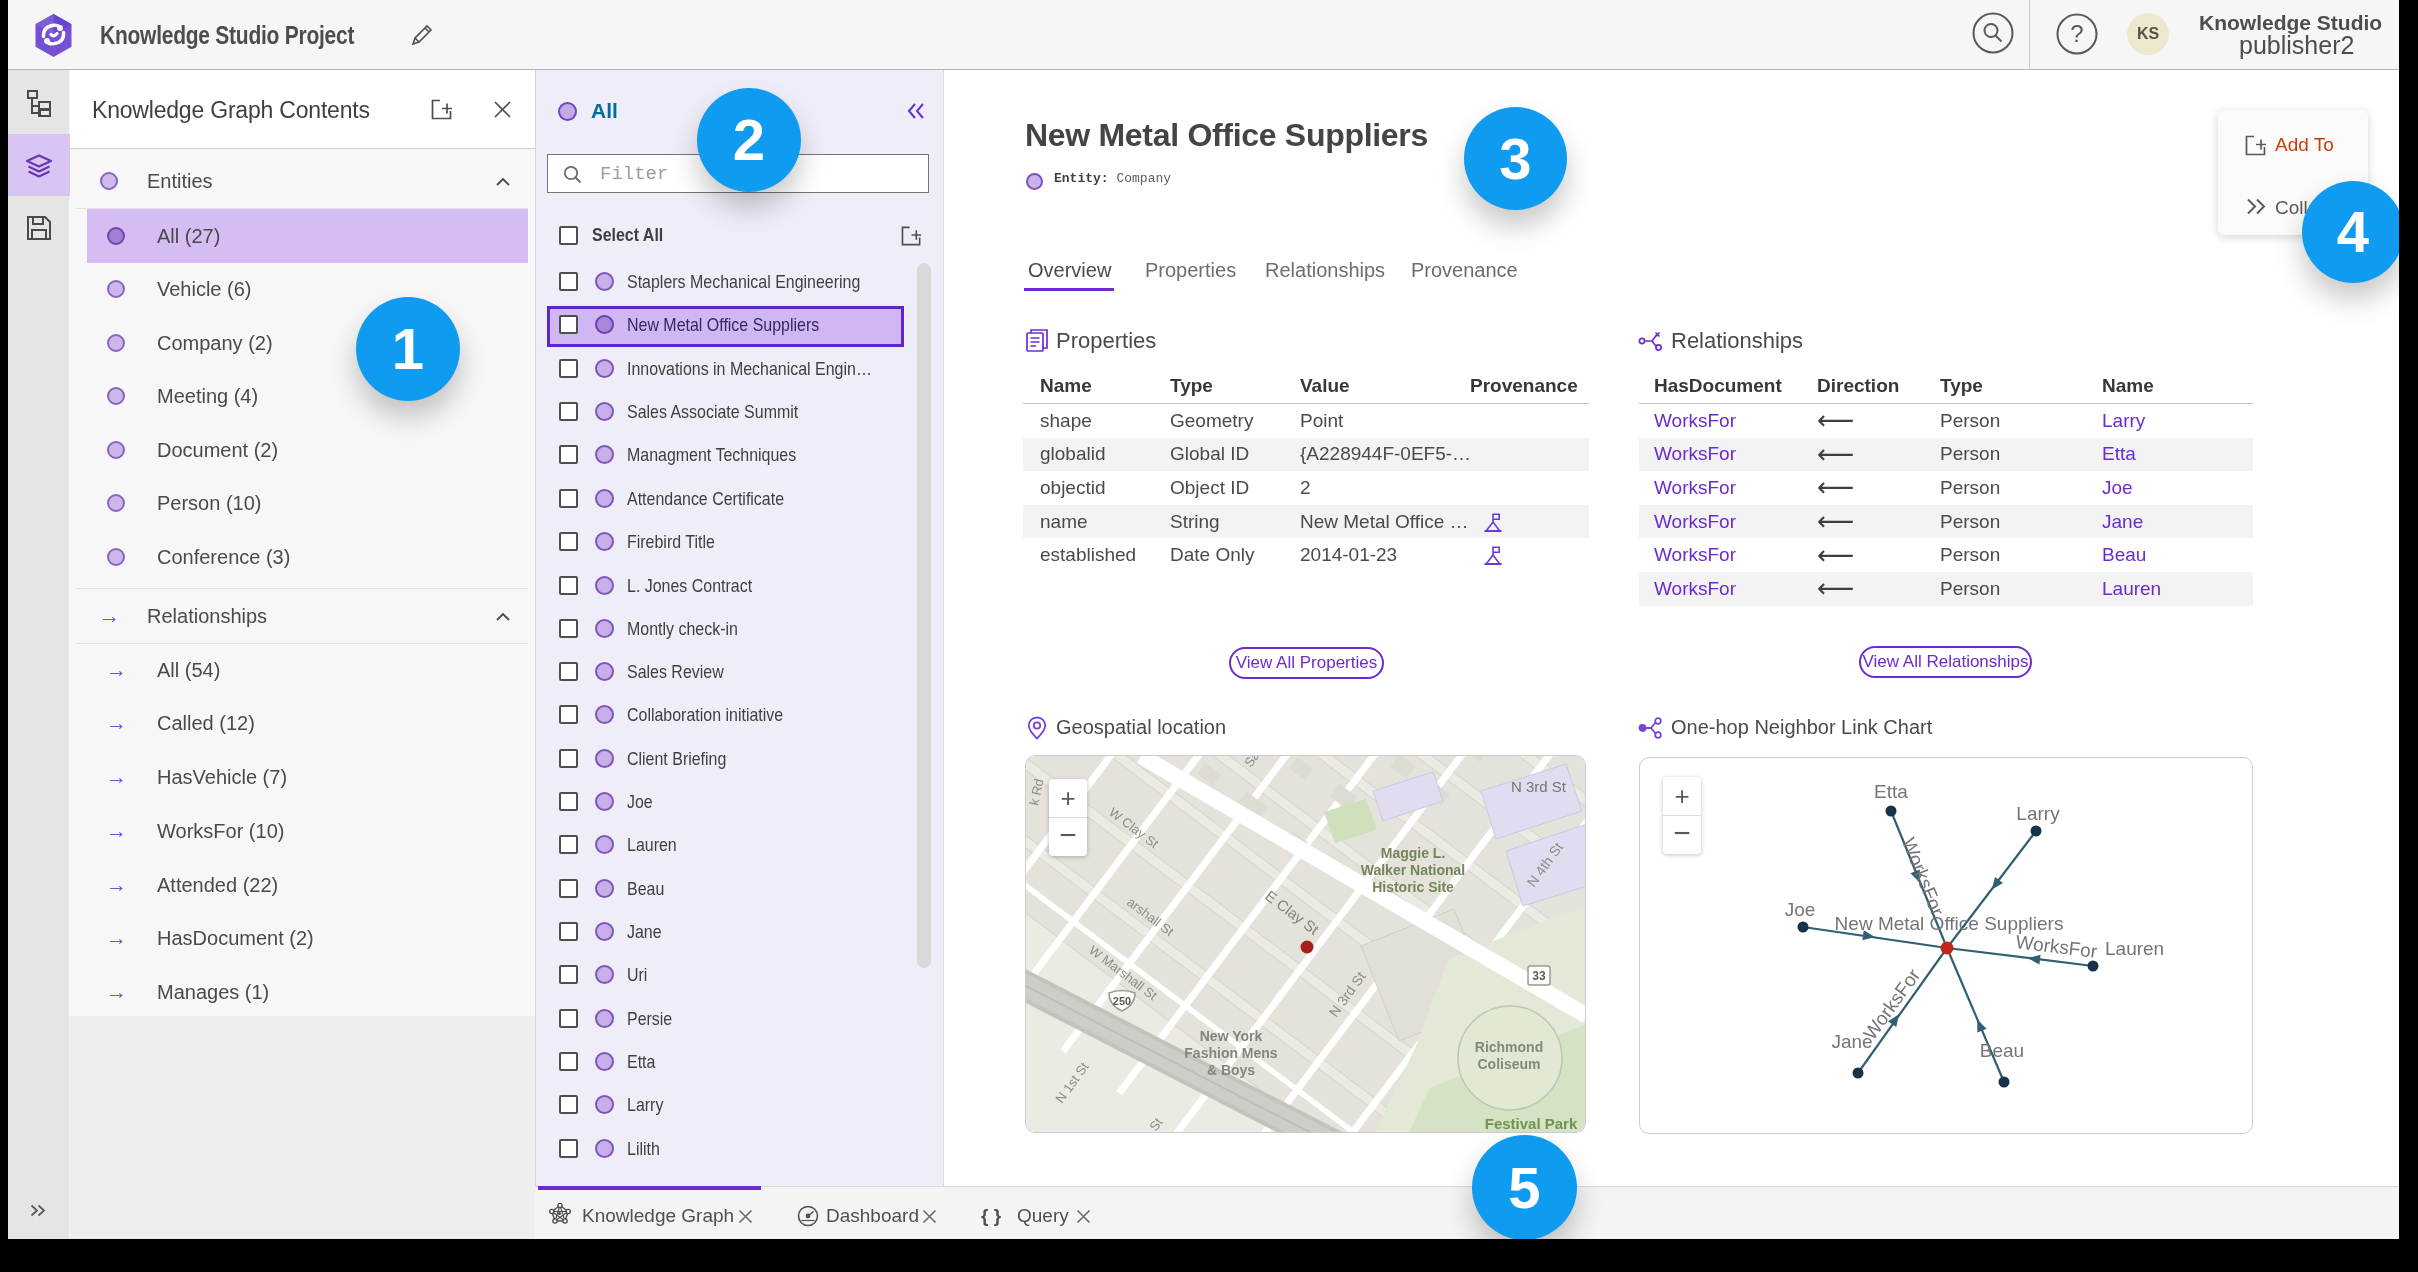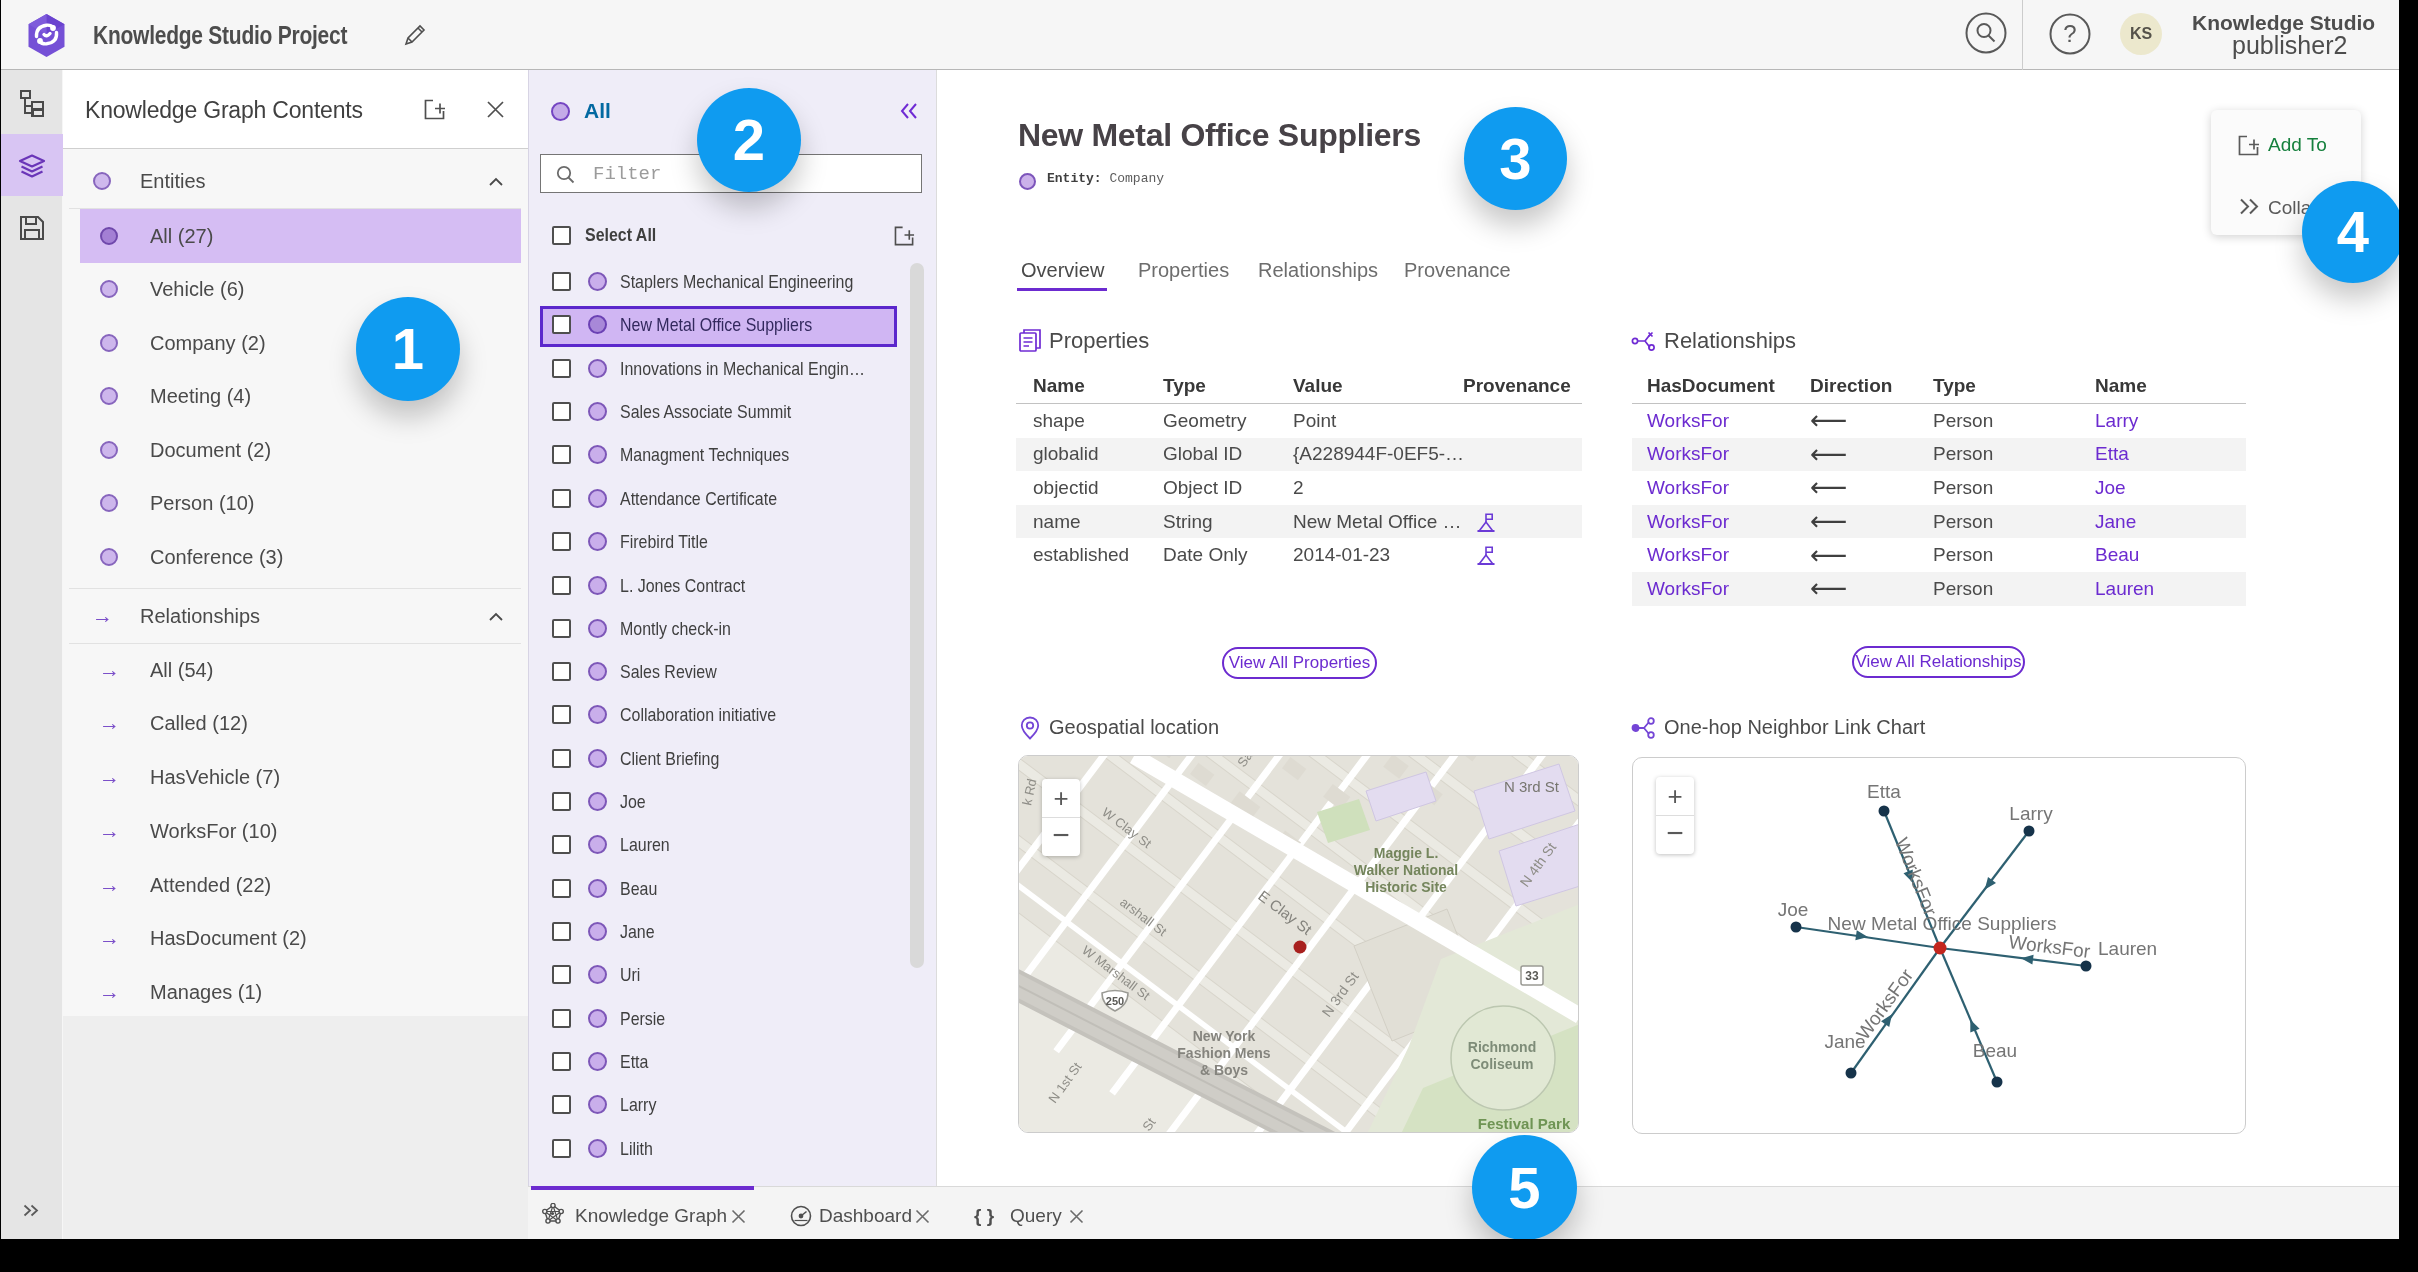--- a/index.html
+++ b/index.html
@@ -1,18 +1,18 @@
 <!DOCTYPE html>
 <html><head>
 <meta charset="utf-8">
 <style>
 html,body{margin:0;padding:0;}
 body{font-family:"Liberation Sans",sans-serif;width:2418px;height:1272px;overflow:hidden;background:#000;}
 #page{position:relative;width:2418px;height:1272px;background:#000;}
-#app{position:absolute;left:1px;top:0;width:2399px;height:1241px;background:#fff;overflow:hidden;}
+#app{position:absolute;left:8px;top:0;width:2399px;height:1241px;background:#fff;overflow:hidden;}
 .abs{position:absolute;}
 
 #hdr{position:absolute;left:0;top:0;width:2399px;height:70px;background:#f6f6f6;border-bottom:1px solid #b7b7b7;box-sizing:border-box;}
 #hdr .title{position:absolute;left:92px;top:21px;font-size:25px;font-weight:600;color:#4d4d4d;letter-spacing:-.3px;transform:scaleX(.84);transform-origin:left center;}
 #hdrdiv{position:absolute;left:2021px;top:0;width:1px;height:70px;background:#ccc;}
 #avatar{position:absolute;left:2119px;top:13px;width:42px;height:42px;border-radius:50%;background:#ece8cd;color:#55524a;font-size:16px;font-weight:600;text-align:center;line-height:42px;}
 #uname{position:absolute;left:2191px;top:11px;color:#4d4d4d;}
 #uname .l1{font-size:21px;font-weight:700;line-height:24px;}
 #uname .l2{font-size:25px;line-height:21px;margin-left:40px;}
 
@@ -661,21 +661,21 @@
   <div class="plus">+</div>
           <div class="minus">−</div>
 </div>
 </div>
 
 <div id="addcard">
   <svg class="abs" style="left:27px;top:25px" width="23" height="21" viewBox="0 0 23 21" fill="none" stroke="#5a5a5a" stroke-width="1.7">
     <path d="M9 1.5 H1.5 V19.5 H19.5 V12"></path>
     <path d="M16 4.5 V14.5 M11 9.5 H21"></path>
   </svg>
-  <div class="abs" style="left:57px;top:24px;font-size:19px;color:#15803d;">Add To</div>
+  <div class="abs" style="left:57px;top:24px;font-size:19px;color:#c2410c;">Add To</div>
   <svg class="abs" style="left:28px;top:88px" width="21" height="17" viewBox="0 0 21 17" fill="none" stroke="#5a5a5a" stroke-width="2">
     <path d="M2 1.5 L9 8.5 L2 15.5 M11 1.5 L18 8.5 L11 15.5"></path>
   </svg>
   <div class="abs" style="left:57px;top:87px;font-size:19px;color:#5a5a5a;">Colla</div>
 </div>
 
 <div id="tabbar"></div>
 <div id="tabind"></div>
 <svg class="abs" style="left:541px;top:1203px;z-index:5" width="22" height="22" viewBox="0 0 22 22" fill="none" stroke="#4f4f4f" stroke-width="1.4">
   <path d="M11 2.5 L19.2 8.5 L16 18 H6 L2.8 8.5 Z"></path>

